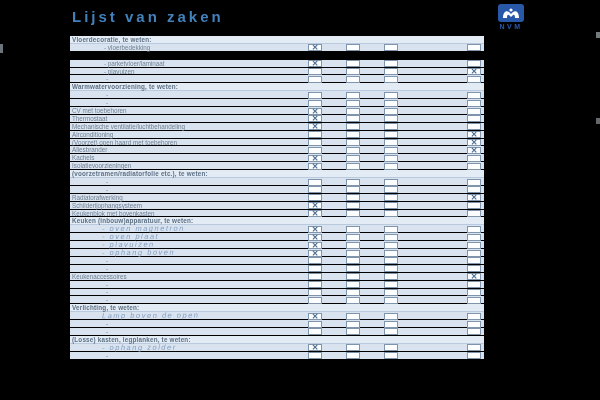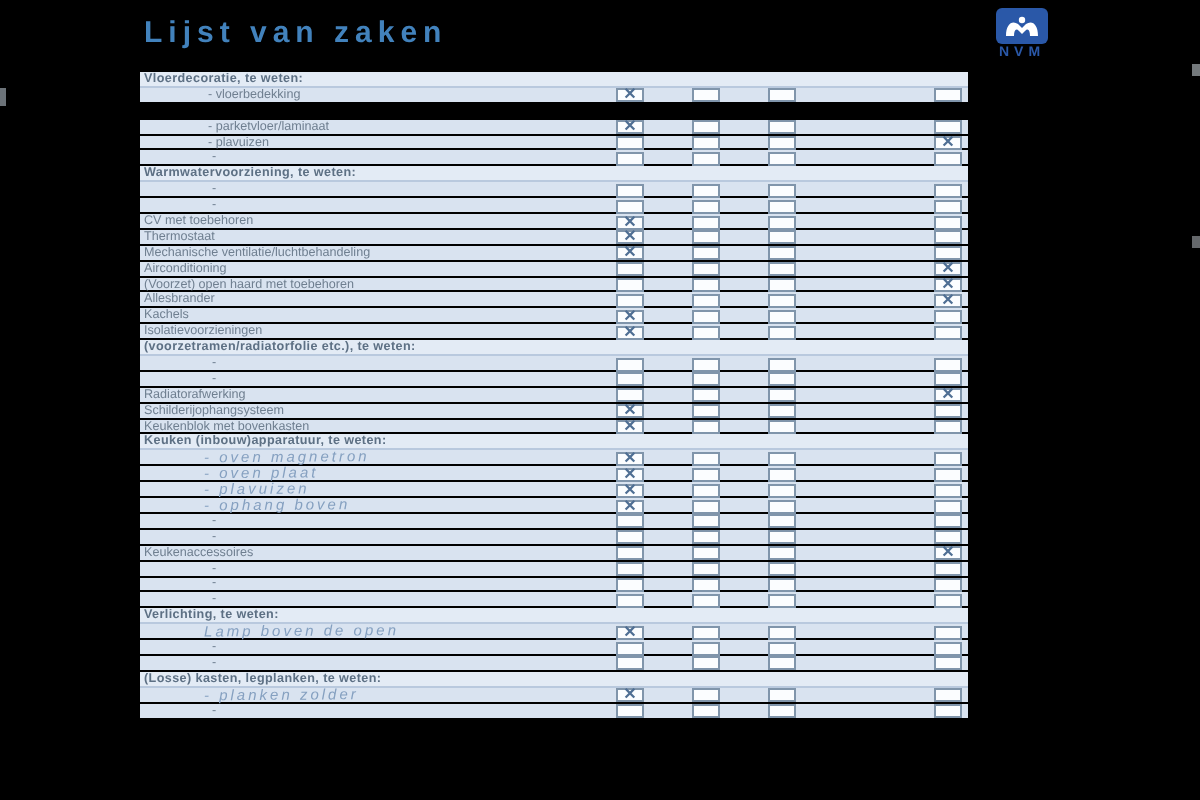--- a/index.html
+++ b/index.html
@@ -369,21 +369,21 @@
         <span class="label">-</span>
         <span class="cb c1"></span>
         <span class="cb c2"></span>
         <span class="cb c3"></span>
         <span class="cb c4"></span>
       </div>
       <div class="row header">
         <span class="label">(Losse) kasten, legplanken, te weten:</span>
       </div>
       <div class="row hand">
-        <span class="label">- planken zolder</span>
+        <span class="label">- ophang zolder</span>
         <span class="cb c1">
           <span class="mark">✕</span>
         </span>
         <span class="cb c2"></span>
         <span class="cb c3"></span>
         <span class="cb c4"></span>
       </div>
       <div class="row dash">
         <span class="label">-</span>
         <span class="cb c1"></span>

